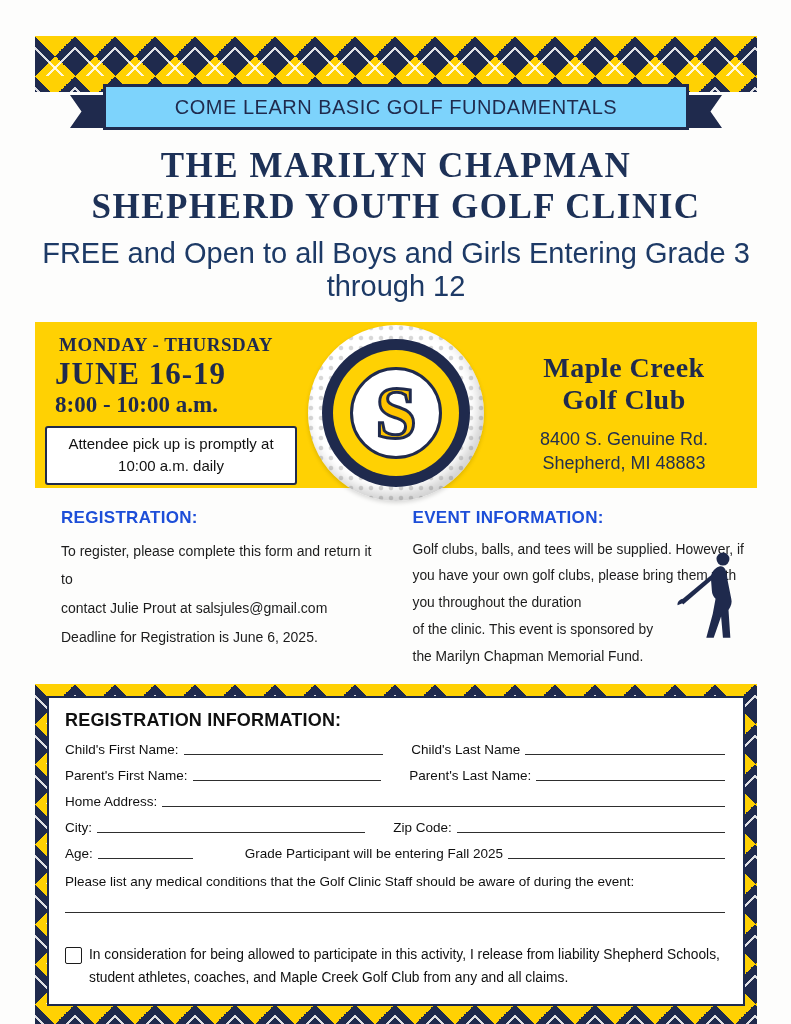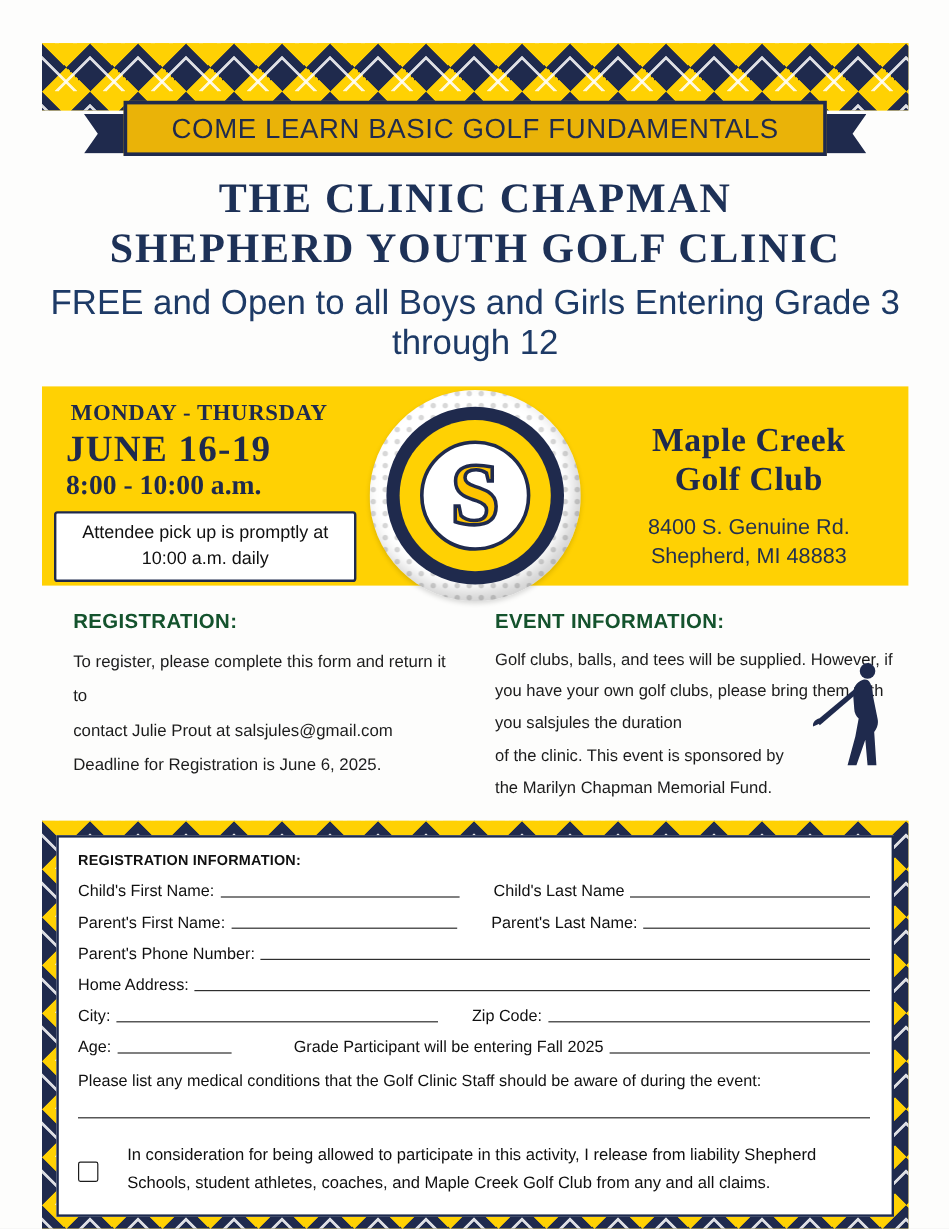--- a/index.html
+++ b/index.html
@@ -21,23 +21,23 @@
     background-size:40px 40px;
   }
   .top-band { height:56px; width:100%; }
 
   
   .ribbon-wrap { position:relative; width:586px; margin:-8px auto 0; height:46px; }
   .tail { position:absolute; top:11px; width:36px; height:33px; background:#1f2a4d; }
   .tail.left  { left:-33px;  clip-path:polygon(0 0,100% 0,100% 100%,0 100%,32% 50%); }
   .tail.right { right:-33px; clip-path:polygon(0 0,100% 0,68% 50%,100% 100%,0 100%); }
   .ribbon-box {
-    position:relative; z-index:1; background:#eab308; border:3px solid #1f2a4d;
+    position:relative; z-index:1; background:#7dd3fc; border:3px solid #1f2a4d;
     height:46px; display:flex; align-items:center; justify-content:center;
-    font-size:23px; color:#1f2a4d; letter-spacing:.5px;
+    font-size:20px; color:#1f2a4d; letter-spacing:.5px;
   }
 
   
   .main-title {
     margin-top:15px; text-align:center; color:#1d3157;
     font-family:"Liberation Serif", serif; font-weight:700;
     font-size:35px; line-height:1.18; letter-spacing:1.5px;
   }
   .subtitle { margin-top:9px; text-align:center; color:#1d3a66; font-size:29px; }
 
@@ -74,59 +74,59 @@
     text-shadow:0 0 1px #1f2a4d;
   }
 
   
   .venue { margin-left:auto; width:266px; padding-top:30px; text-align:center; color:#1f2a4d; }
   .venue-name { font-family:"Liberation Serif", serif; font-weight:700; font-size:28px; line-height:1.15; letter-spacing:.5px; }
   .venue-addr { margin-top:11px; font-size:18px; line-height:1.35; font-weight:500; color:#23304f; }
 
   
   .info-cols { display:flex; margin-top:20px; padding:0 10px 0 26px; }
-  .info-heading { font-size:17px; font-weight:700; color:#14532d; letter-spacing:.3px; margin-bottom:9px; }
+  .info-heading { font-size:17px; font-weight:700; color:#1d4ed8; letter-spacing:.3px; margin-bottom:9px; }
   .reg-col { width:46%; }
   .body-line { font-size:14px; color:#1c1c1c; line-height:2.05; }
   .reg-note { margin-top:13px; font-size:14px; font-weight:700; color:#111; }
   .event-col { width:54%; padding-left:36px; position:relative; }
   .event-col .body-line { line-height:1.95; font-size:13.8px; }
   .golfer { position:absolute; right:0px; top:42px; width:74px; height:94px; fill:#1f2a4d; }
 
   
   .form-frame { margin-top:13px; padding:12px 12px 40px 12px; }
   .form-inner { background:#fff; border:2.5px solid #1d2a4e; padding:10px 18px 14px 16px; }
-  .form-heading { font-size:12px; font-weight:700; color:#101010; margin:2px 0 6px; letter-spacing:.2px; }
+  .form-heading { font-size:18px; font-weight:700; color:#101010; margin:2px 0 6px; letter-spacing:.2px; }
   .frow { display:flex; align-items:flex-start; margin-top:11px; font-size:13.5px; color:#101010; }
   .flabel { white-space:nowrap; }
   .flabel.second { margin-left:28px; }
   .flabel.grade { margin-left:52px; }
   .fline { border-bottom:1.4px solid #2e2e2e; height:13px; flex:1; margin-left:5px; min-width:30px; }
   .fline.sm { flex:0 0 95px; }
   .medical-row { margin-top:13px; }
-  .check-row { display:flex; align-items:center; gap:24px; margin-top:20px; }
+  .check-row { display:flex; align-items:flex-start; gap:7px; margin-top:31px; }
   .checkbox { width:17px; height:17px; border:1.7px solid #1c1c1c; border-radius:2px; margin-top:3px; flex:none; background:#fff; }
   .release-text { font-size:13.8px; line-height:1.65; color:#101010; width:655px; }
 </style>
 </head>
 <body>
 
 <div class="page">
   <div class="flyer">
 
     <div class="argyle top-band"></div>
 
     <div class="ribbon-wrap">
       <div class="tail left"></div>
       <div class="tail right"></div>
       <div class="ribbon-box">COME LEARN BASIC GOLF FUNDAMENTALS</div>
     </div>
 
     <div class="main-title">
-      <div>THE CLINIC CHAPMAN</div>
+      <div>THE MARILYN CHAPMAN</div>
       <div>SHEPHERD YOUTH GOLF CLINIC</div>
     </div>
 
     <div class="subtitle">FREE  and Open to all Boys and Girls Entering Grade 3 through 12</div>
 
     <div class="yellow-band">
       <div class="schedule">
         <div class="sch-days">MONDAY - THURSDAY</div>
         <div class="sch-dates">JUNE 16-19</div>
         <div class="sch-time">8:00 - 10:00 a.m.</div>
@@ -163,21 +163,21 @@
         <div class="info-heading">REGISTRATION:</div>
         <div class="body-line">To register,  please complete this form and return it to</div>
         <div class="body-line">contact  Julie Prout at salsjules@gmail.com</div>
         <div class="body-line">Deadline for Registration is June 6, 2025.</div>
       </div>
 
       <div class="event-col">
         <div class="info-heading">EVENT INFORMATION:</div>
         <div class="body-line">Golf clubs, balls, and tees will be supplied. However, if</div>
         <div class="body-line">you have your own golf clubs, please bring them with</div>
-        <div class="body-line">you salsjules the duration</div>
+        <div class="body-line">you throughout the duration</div>
         <div class="body-line">of the clinic. This event is sponsored by</div>
         <div class="body-line">the Marilyn Chapman Memorial Fund.</div>
         <svg class="golfer" viewBox="0 0 80 100">
           <circle cx="54" cy="9" r="7"></circle>
           <path d="M50 17 C44 19 41 24 41 30 l1 13 c0 4 2 7 4 9 l-3 16 -7 26 h8 l8 -23 2 23 h8 l-2 -30 c3 -4 4 -8 3 -12 l-4 -20 C58 19 55 16 50 17 Z"></path>
           <path d="M44 24 L8 54 l3 4 L46 28 Z"></path>
           <path d="M10 52 c-3 1 -6 4 -5 7 l9 -4 z"></path>
         </svg>
       </div>
     </div>
@@ -193,24 +193,20 @@
           <span class="fline"></span>
         </div>
 
         <div class="frow">
           <span class="flabel">Parent's First Name:</span>
           <span class="fline"></span>
           <span class="flabel second">Parent's Last Name:</span>
           <span class="fline"></span>
         </div>
 
-        <div class="frow">
-          <span class="flabel">Parent's Phone Number:</span>
-          <span class="fline"></span>
-        </div>
 
         <div class="frow">
           <span class="flabel">Home Address:</span>
           <span class="fline"></span>
         </div>
 
         <div class="frow">
           <span class="flabel">City:</span>
           <span class="fline"></span>
           <span class="flabel second">Zip Code:</span>

